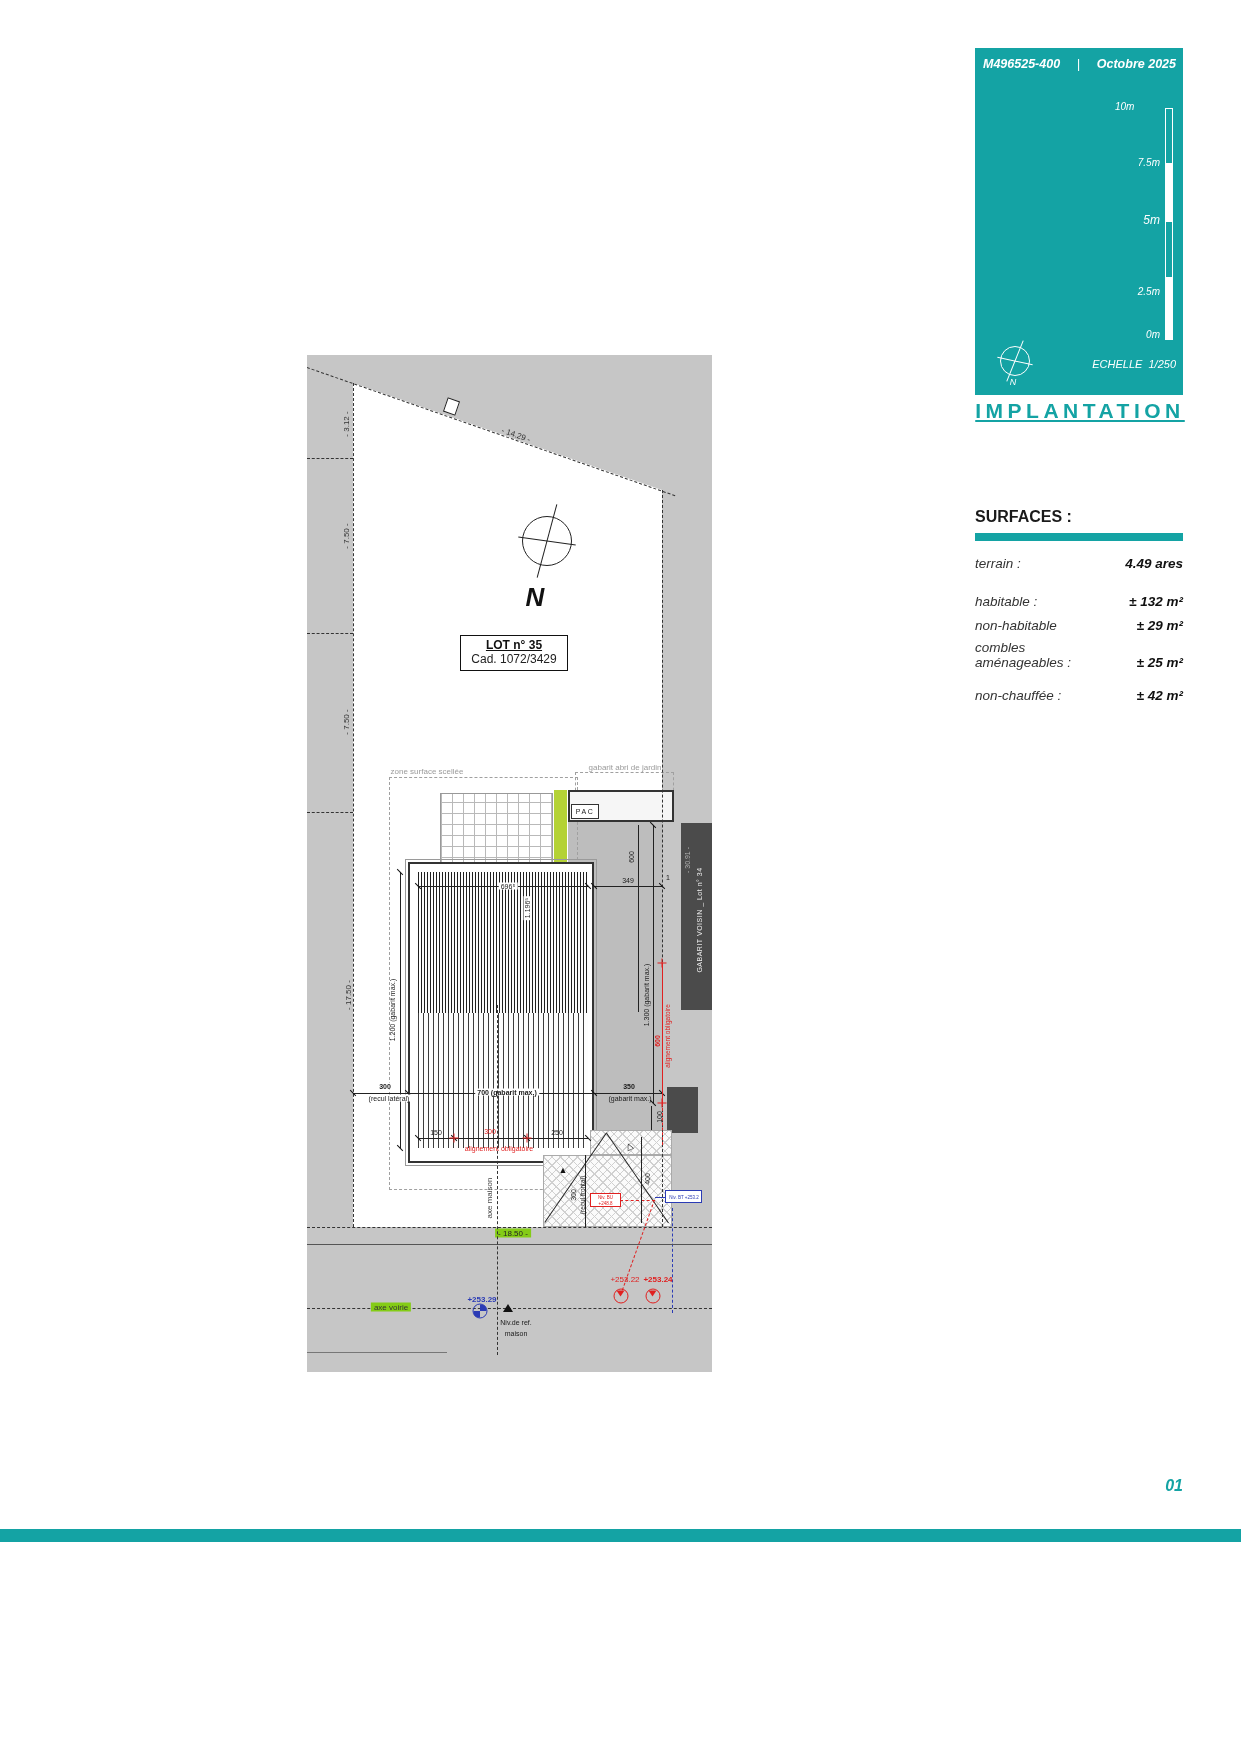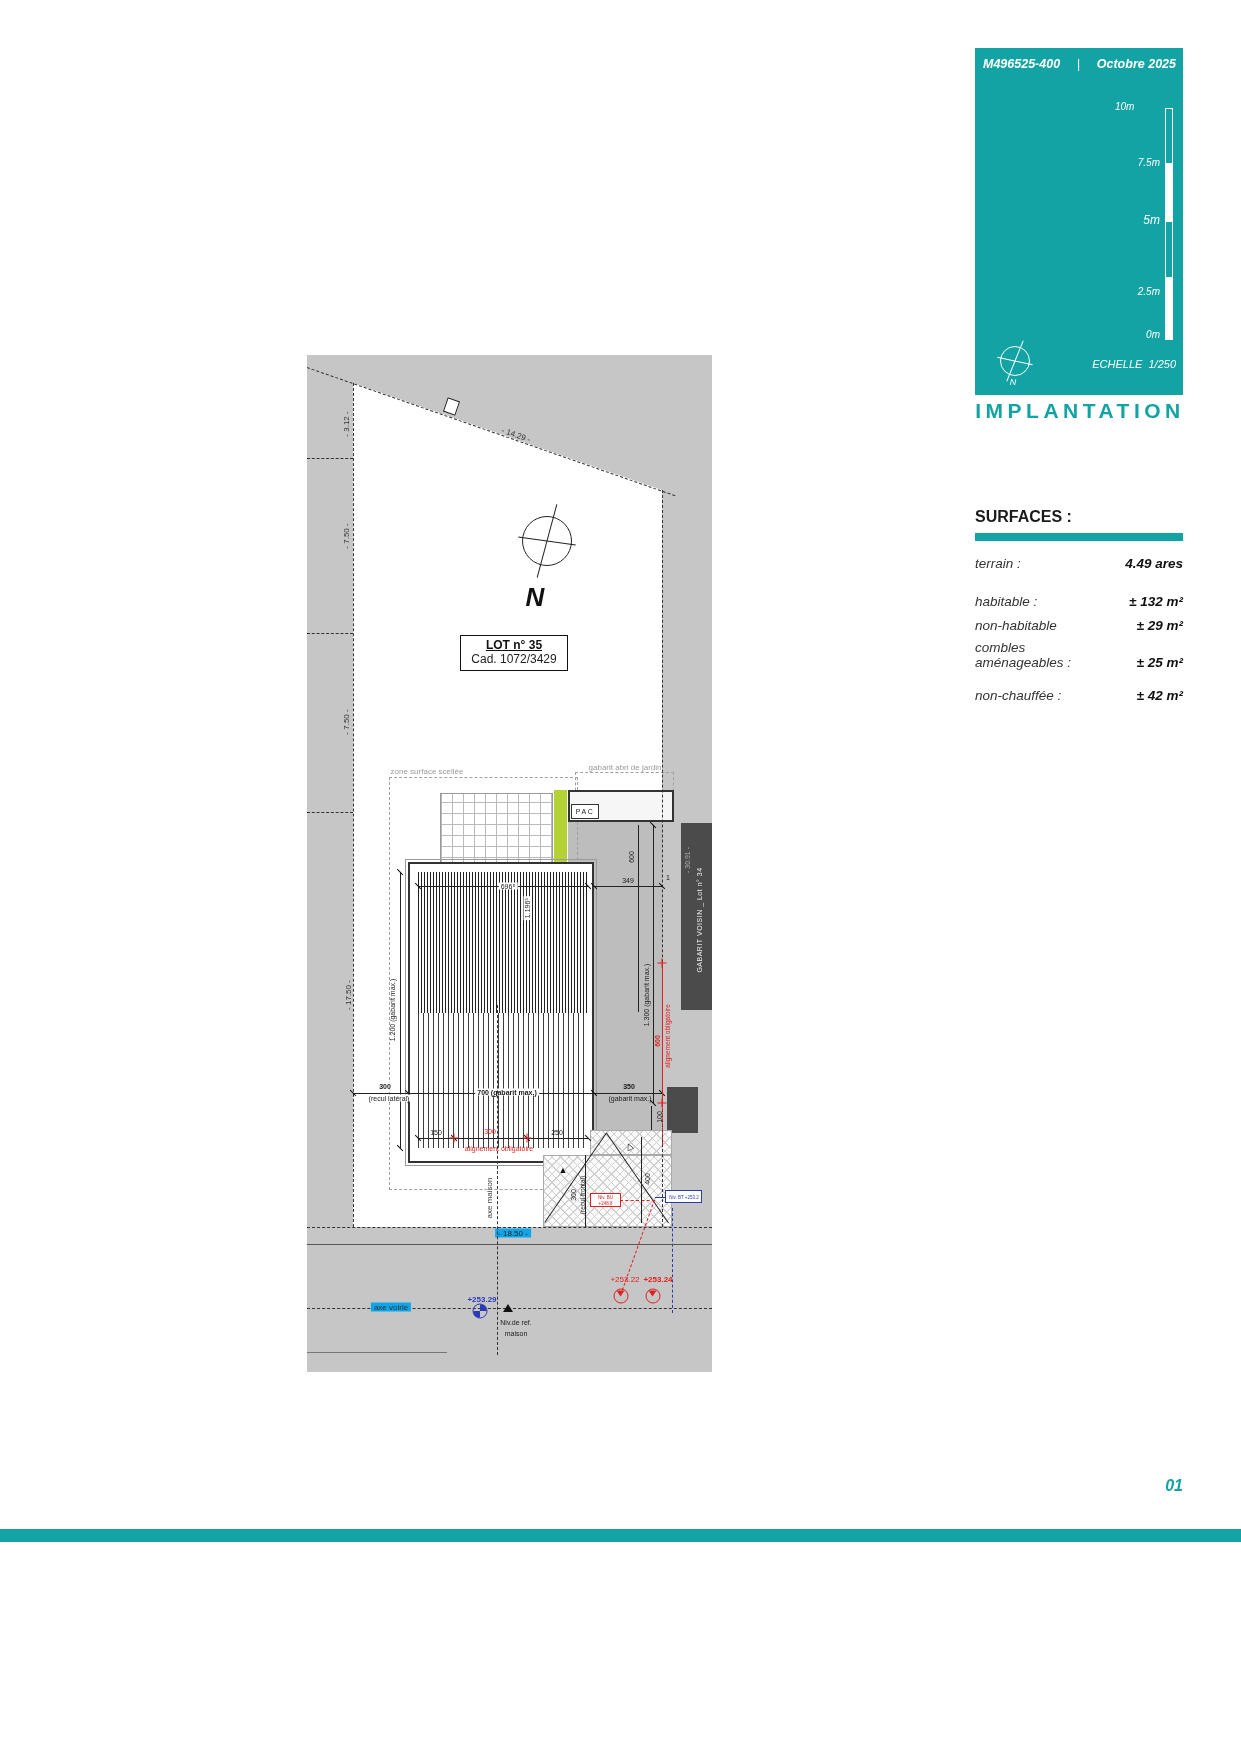--- a/index.html
+++ b/index.html
@@ -5,21 +5,21 @@
   html,body{margin:0;padding:0;background:#fff;}
   body{width:1241px;height:1754px;position:relative;font-family:"Liberation Sans",sans-serif;overflow:hidden;}
   .a{position:absolute;box-sizing:border-box;}
   .ct{position:absolute;transform:translate(-50%,-50%);white-space:nowrap;text-align:center;}
   .vt{position:absolute;transform:translate(-50%,-50%) rotate(-90deg);white-space:nowrap;}
   .ln{position:absolute;transform-origin:0 0;height:0;}
   .s8{font-size:8px;color:#222;}
   .s7{font-size:7px;color:#1a1a1a;}
   .gl{font-size:8px;color:#9b9b9b;}
   .wbg{background:#fff;padding:0 2px;}
-  .gbg{background:#0ea5e9;padding:0 3px;}
+  .gbg{background:#84cc16;padding:0 3px;}
   .red{color:#e02020;}
   .blue{color:#2b3bb5;}
   .solid{border-top:1px solid #222;}
   .soft{border-top:1px solid #555;}
   .dash{border-top:1px dashed #333;}
   .rdash{border-top:1px dashed #e02020;}
   .vsolid{border-left:1px solid #222;width:0;}
   .vdash{border-left:1px dashed #333;width:0;}
   .tick{position:absolute;width:8px;height:0;border-top:1px solid #111;transform:translate(-50%,-50%) rotate(45deg);}
   .rplus{position:absolute;width:9px;height:9px;transform:translate(-50%,-50%);}
@@ -217,21 +217,21 @@
   <div class="a" style="left:25px;top:298px;width:30px;height:30px;border:1.5px solid #fff;border-radius:50%;"></div>
   <div class="ct" style="left:40px;top:313px;width:44px;height:0;border-top:1px solid #fff;transform:translate(-50%,-50%) rotate(112deg);"></div>
   <div class="ct" style="left:40px;top:313px;width:36px;height:0;border-top:1px solid #fff;transform:translate(-50%,-50%) rotate(12deg);"></div>
   <div class="ct" style="left:38px;top:334px;color:#fff;font-style:italic;font-size:9px;">N</div>
   <div class="a" style="left:95px;top:310px;width:106px;text-align:right;color:#fff;font-style:italic;font-size:11px;">
     <span>ECHELLE</span>&nbsp;
     <span>1/250</span>
   </div>
 </div>
 
-<div class="a teal-text" style="left:975px;top:399px;width:210px;text-align:center;font-size:21px;font-weight:bold;letter-spacing:4.5px;">IMPLANTATION</div>
+<div class="a teal-text" style="left:975px;top:399px;width:210px;text-align:center;font-size:21px;font-weight:bold;letter-spacing:4.5px;text-decoration:underline;">IMPLANTATION</div>
 
 <div class="a" style="left:975px;top:508px;font-size:16px;font-weight:bold;color:#1a1a1a;">SURFACES :</div>
 <div class="a" style="left:975px;top:533px;width:208px;height:8px;background:#14a3a4;"></div>
 
 <div class="a" style="left:975px;top:556px;width:208px;display:flex;justify-content:space-between;">
   <span style="font-style:italic;font-size:13.5px;color:#333;">terrain :</span>
   <span style="font-style:italic;font-weight:bold;font-size:13.5px;color:#111;">4.49 ares</span>
 </div>
 <div class="a" style="left:975px;top:594px;width:208px;display:flex;justify-content:space-between;">
   <span style="font-style:italic;font-size:13.5px;color:#333;">habitable :</span>

